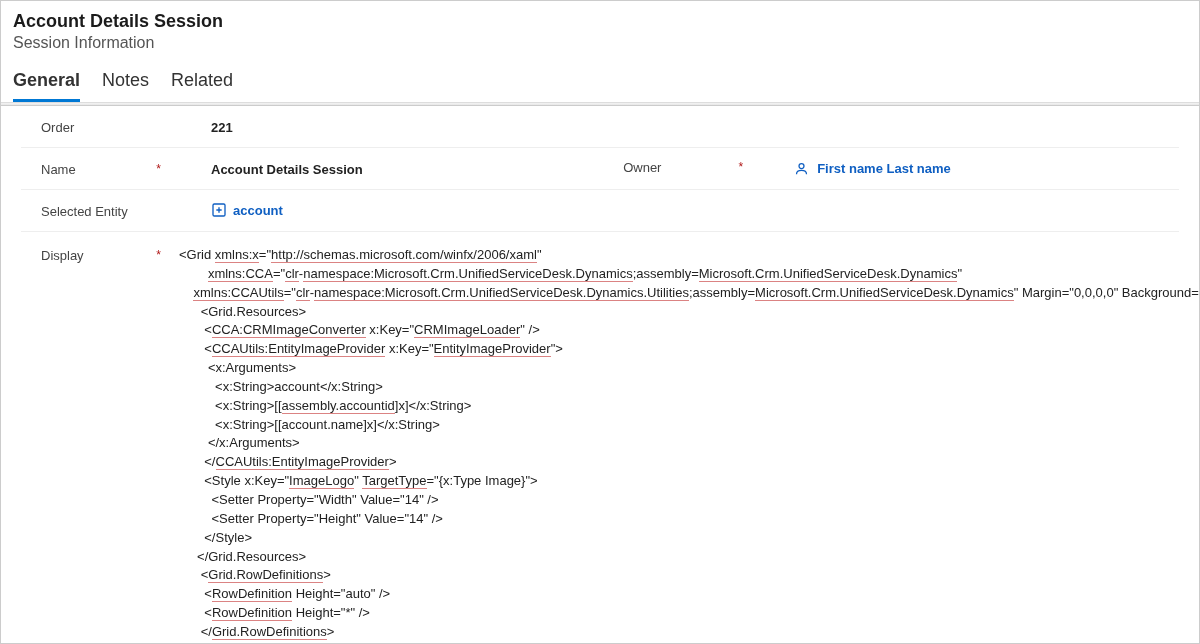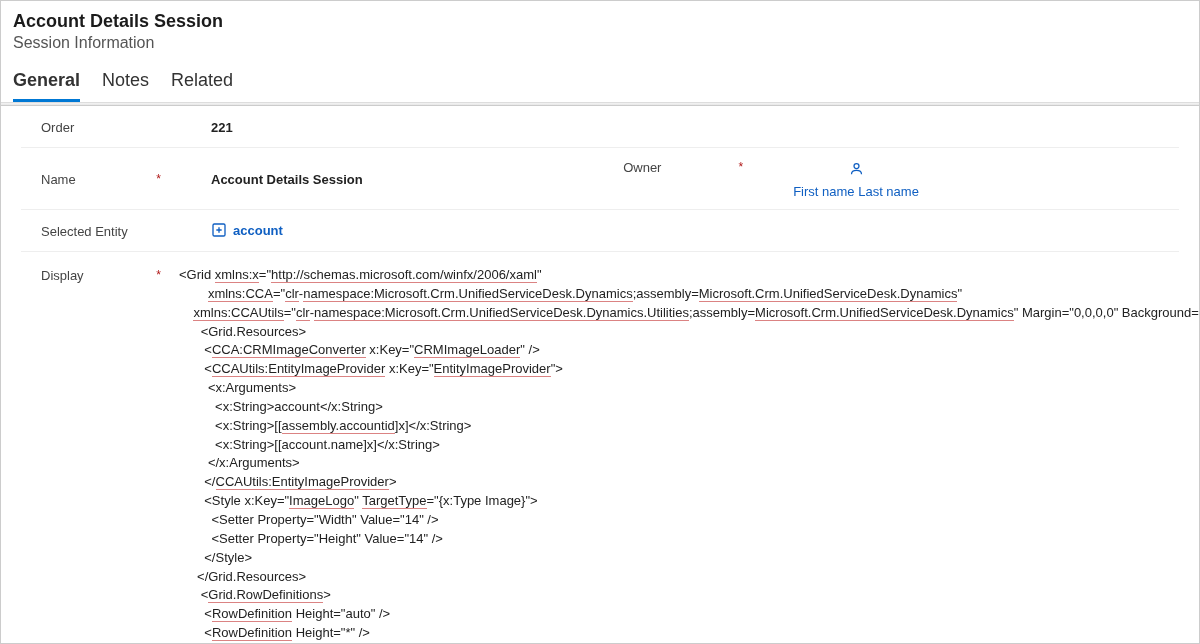--- a/index.html
+++ b/index.html
@@ -109,23 +109,22 @@
   .entity-icon {
     width: 16px; height: 16px;
     display: inline-flex; align-items: center; justify-content: center;
     color: #0f5fc2;
   }
   .owner-val {
     display: inline-flex;
     align-items: center;
     gap: 8px;
     color: #0f5fc2;
-    font-weight: 400;
+    font-weight: 700;
     cursor: pointer;
-    flex-direction: column;
   }
   .display-row {
     display: flex;
     padding-top: 4px;
   }
   .display-code {
     flex: 1;
     padding: 10px 8px 0 8px;
     font-size: 13px;
     line-height: 1.45;

